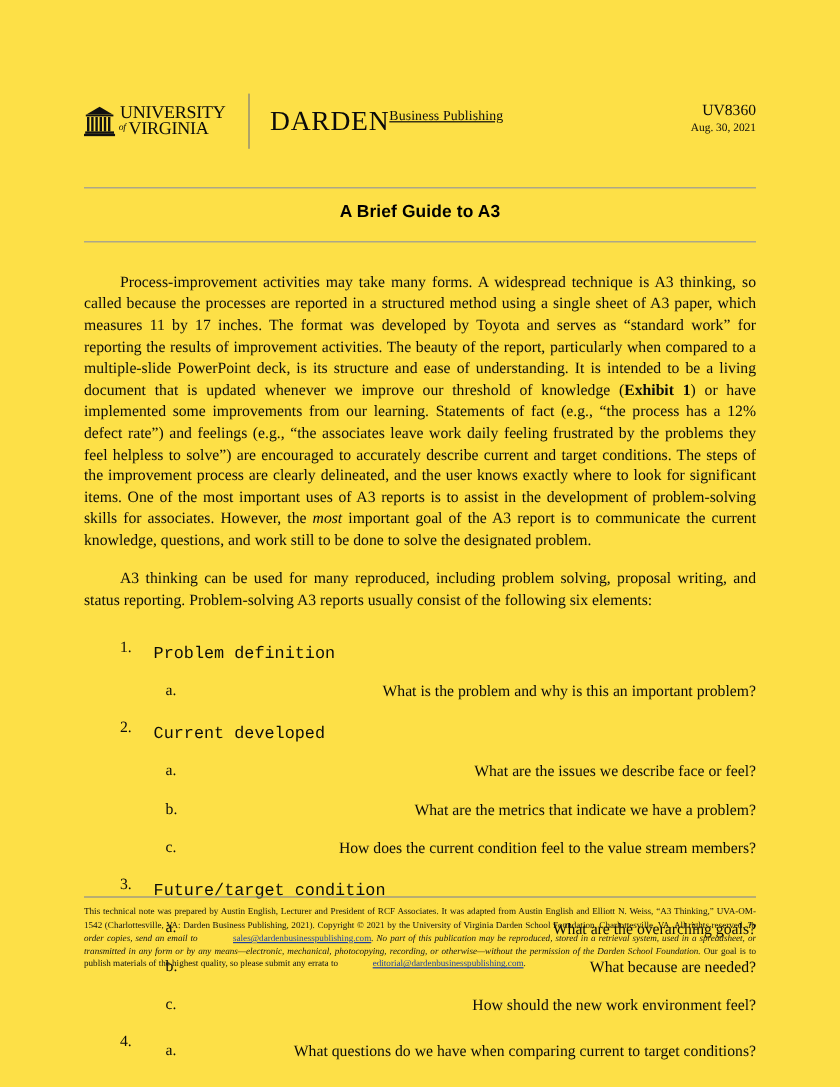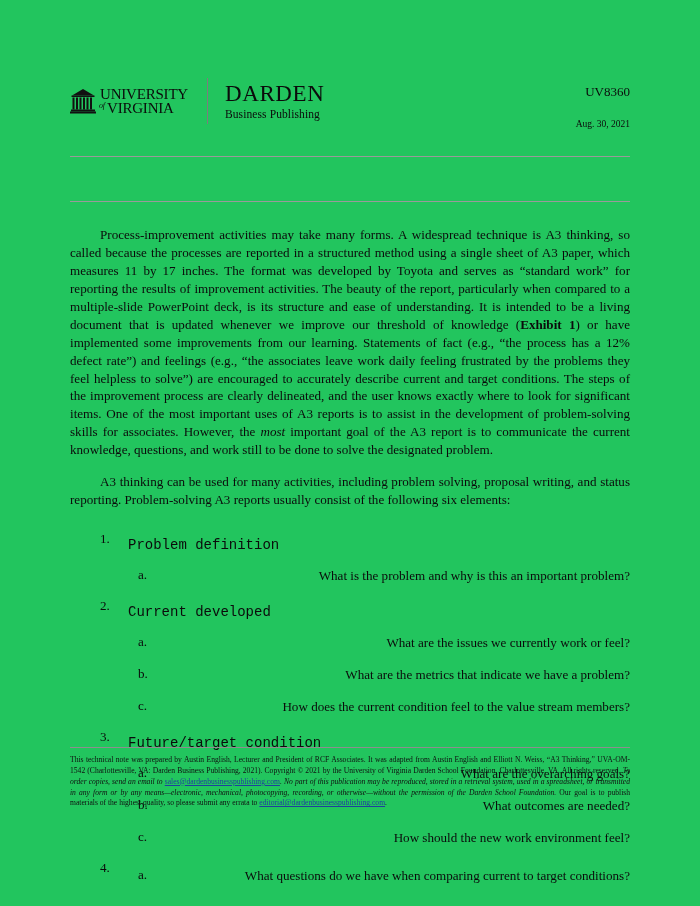--- a/index.html
+++ b/index.html
@@ -4,21 +4,21 @@
 <style>
   html, body {
     margin: 0;
     padding: 0;
     background: #ffffff;
   }
   .page {
     position: relative;
     width: 700px;
     height: 906px;
-    background: #22c55e;
+    background: #fde047;
     overflow: hidden;
     font-family: "Liberation Serif", "DejaVu Serif", serif;
     color: #0b0b0b;
   }
 
   
   .masthead {
     position: absolute;
     left: 70px;
     top: 78px;
@@ -65,49 +65,50 @@
   }
   .brand-divider {
     width: 1px;
     height: 46px;
     background: #7d7d7d;
     margin: 0 17px 0 19px;
     align-self: center;
   }
   .darden {
     display: flex;
-    flex-direction: column;
+    flex-direction: row;
     justify-content: center;
   }
   .darden-main {
     font-size: 23px;
     letter-spacing: 0.6px;
     line-height: 1.04;
     font-weight: 400;
     white-space: nowrap;
   }
   .darden-sub {
     font-size: 11.5px;
     letter-spacing: 0.1px;
     margin-top: 2px;
     white-space: nowrap;
+    text-decoration: underline;
   }
   .docmeta {
     text-align: right;
     padding-top: 6px;
   }
   .doc-number {
     font-size: 13px;
     line-height: 1.25;
     white-space: nowrap;
   }
   .doc-date {
     font-size: 9.5px;
     line-height: 1.3;
-    margin-top: 18px;
+    margin-top: 1px;
     white-space: nowrap;
   }
 
   
   .rule {
     position: absolute;
     left: 70px;
     width: 560px;
     height: 1px;
     background: #9a9a9a;
@@ -206,20 +207,21 @@
     font-size: 7.6px;
     line-height: 1.43;
     text-align: justify;
     color: #101010;
   }
   .footnote i { font-style: italic; }
   .footnote a,
   .footnote .maillink {
     color: #1f3f9e;
     text-decoration: underline;
+    margin-left: 27px;
   }
 </style>
 </head>
 <body>
 
 <div class="page">
 
   <div class="masthead">
 
     <div class="brand">
@@ -252,48 +254,49 @@
       </div>
     </div>
 
     <div class="docmeta">
       <div class="doc-number">UV8360</div>
       <div class="doc-date">Aug. 30, 2021</div>
     </div>
   </div>
 
   <div class="rule rule-top"></div>
+  <div class="doc-title">A Brief Guide to A3</div>
   <div class="rule rule-under"></div>
 
   <div class="body">
 
     <p class="para"><span>Process-improvement activities may take many forms. A widespread technique is A3 thinking, so called because the processes are reported in a structured method using a single sheet of A3 paper, which measures 11 by 17 inches. The format was developed by Toyota and serves as “standard work” for reporting the results of improvement activities. The beauty of the report, particularly when compared to a multiple-slide PowerPoint deck, is its structure and ease of understanding. It is intended to be a living document that is updated whenever we improve our threshold of knowledge (</span><b>Exhibit 1</b><span>) or have implemented some improvements from our learning. Statements of fact (e.g., “the process has a 12% defect rate”) and feelings (e.g., “the associates leave work daily feeling frustrated by the problems they feel helpless to solve”) are encouraged to accurately describe current and target conditions. The steps of the improvement process are clearly delineated, and the user knows exactly where to look for significant items. One of the most important uses of A3 reports is to assist in the development of problem-solving skills for associates. However, the </span><i>most</i><span> important goal of the A3 report is to communicate the current knowledge, questions, and work still to be done to solve the designated problem.</span></p>
 
-    <p class="para">A3 thinking can be used for many activities, including problem solving, proposal writing, and status reporting. Problem-solving A3 reports usually consist of the following six elements:</p>
+    <p class="para">A3 thinking can be used for many reproduced, including problem solving, proposal writing, and status reporting. Problem-solving A3 reports usually consist of the following six elements:</p>
 
     <ol class="level1">
 
       <li>
         <span class="marker">1.</span>
         <span class="item-text">Problem definition</span>
         <ol class="level2">
           <li>
             <span class="marker">a.</span>
             <span class="sub-text">What is the problem and why is this an important problem?</span>
           </li>
         </ol>
       </li>
 
       <li>
         <span class="marker">2.</span>
         <span class="item-text">Current developed</span>
         <ol class="level2">
           <li>
             <span class="marker">a.</span>
-            <span class="sub-text">What are the issues we currently work or feel?</span>
+            <span class="sub-text">What are the issues we describe face or feel?</span>
           </li>
           <li>
             <span class="marker">b.</span>
             <span class="sub-text">What are the metrics that indicate we have a problem?</span>
           </li>
           <li>
             <span class="marker">c.</span>
             <span class="sub-text">How does the current condition feel to the value stream members?</span>
           </li>
         </ol>
@@ -302,21 +305,21 @@
       <li>
         <span class="marker">3.</span>
         <span class="item-text">Future/target condition</span>
         <ol class="level2">
           <li>
             <span class="marker">a.</span>
             <span class="sub-text">What are the overarching goals?</span>
           </li>
           <li>
             <span class="marker">b.</span>
-            <span class="sub-text">What outcomes are needed?</span>
+            <span class="sub-text">What because are needed?</span>
           </li>
           <li>
             <span class="marker">c.</span>
             <span class="sub-text">How should the new work environment feel?</span>
           </li>
         </ol>
       </li>
 
       <li>
         <span class="marker">4.</span>

